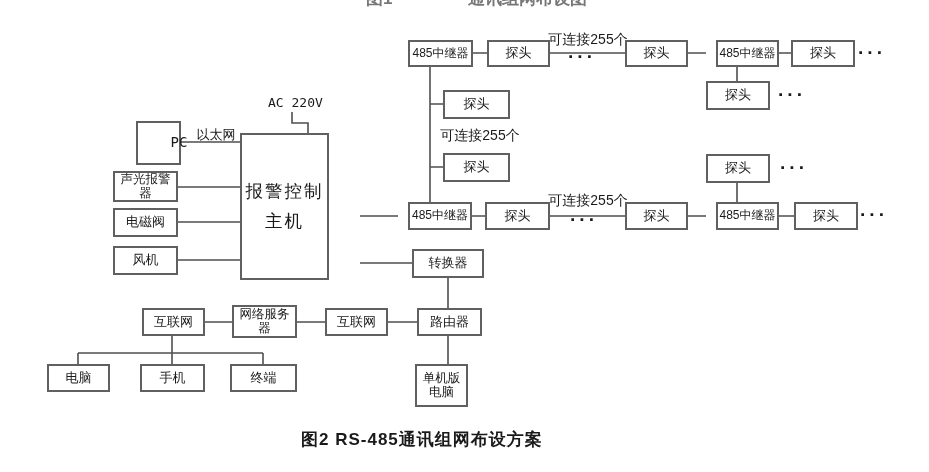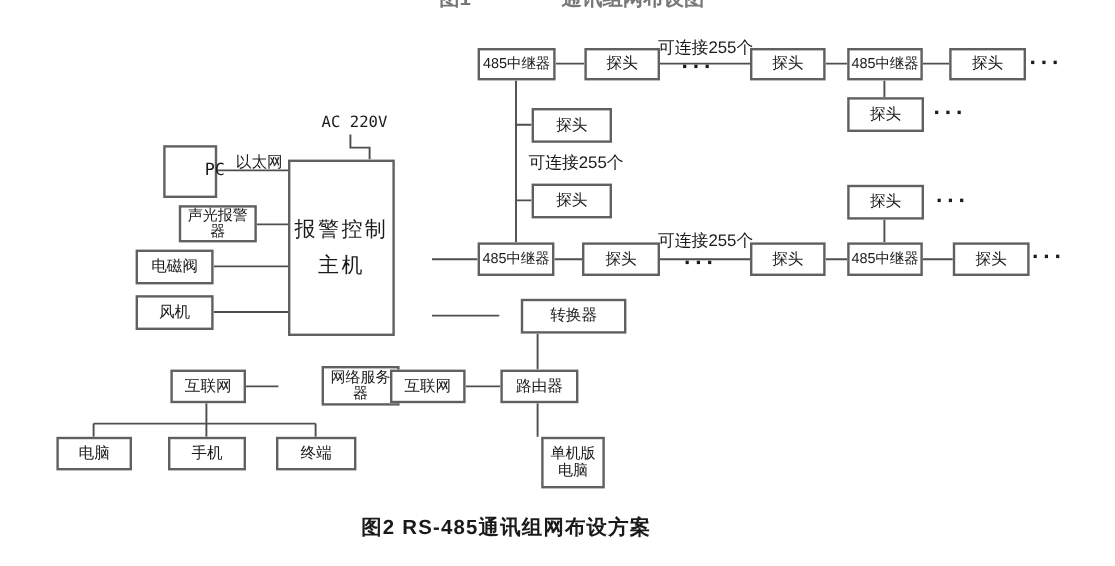--- a/index.html
+++ b/index.html
@@ -6,22 +6,22 @@
   #canvas{
     position:relative;width:929px;height:472px;background:#ffffff;
     font-family:"Liberation Sans",sans-serif;color:#1a1a1a;overflow:hidden;
   }
   #wires{position:absolute;left:0;top:0;width:929px;height:472px;}
   .box{
     position:absolute;box-sizing:border-box;background:#ffffff;
     border:2px solid #606060;display:flex;align-items:center;justify-content:center;
     text-align:center;font-size:13px;line-height:1.1;white-space:nowrap;
   }
-  .wrap2{white-space:normal;font-size:12.5px;padding:0 1px;margin-left:36px;}
-  .rep{font-size:12px;}
+  .wrap2{white-space:normal;font-size:12.5px;padding:0 1px;}
+  .rep{font-size:12px;margin-left:10px;}
   .host{font-size:17.5px;letter-spacing:2px;line-height:1.7;white-space:normal;font-weight:400;}
   .mono{font-family:"DejaVu Sans Mono",monospace;font-size:14px;padding-left:41px;}
   .lbl{position:absolute;font-size:14px;text-align:center;white-space:nowrap;}
   .mono-lbl{position:absolute;font-family:"DejaVu Sans Mono",monospace;font-size:13px;white-space:nowrap;}
   .dots{position:absolute;font-size:19px;font-weight:bold;letter-spacing:3px;line-height:10px;text-align:center;color:#1a1a1a;}
   #clip-top{position:absolute;left:0;top:0;width:929px;height:7px;overflow:hidden;}
   .frag{position:absolute;top:-13px;font-size:17px;font-weight:bold;color:#777777;white-space:nowrap;}
   #caption{position:absolute;left:301px;top:428px;font-size:17px;font-weight:bold;letter-spacing:1px;white-space:nowrap;}
 </style>
 </head>
@@ -74,21 +74,21 @@
 
   <div class="box mono" style="left:136px;top:121px;width:35px;height:44px">PC</div>
   <div class="lbl" style="left:193px;top:126px;width:46px;font-size:13px">以太网</div>
   <div class="box wrap2" style="left:113px;top:171px;width:65px;height:31px">声光报警器</div>
   <div class="box" style="left:113px;top:208px;width:65px;height:29px">电磁阀</div>
   <div class="box" style="left:113px;top:246px;width:65px;height:29px">风机</div>
 
   <div class="mono-lbl" style="left:268px;top:95px">AC 220V</div>
   <div class="box host" style="left:240px;top:133px;width:89px;height:147px">报警控制主机</div>
 
-  <div class="box" style="left:434px;top:249px;width:88px;height:29px">转换器</div>
+  <div class="box" style="left:412px;top:249px;width:72px;height:29px">转换器</div>
   <div class="box" style="left:142px;top:308px;width:63px;height:28px">互联网</div>
   <div class="box wrap2" style="left:232px;top:305px;width:65px;height:33px">网络服务器</div>
   <div class="box" style="left:325px;top:308px;width:63px;height:28px">互联网</div>
   <div class="box" style="left:417px;top:308px;width:65px;height:28px">路由器</div>
   <div class="box" style="left:47px;top:364px;width:63px;height:28px">电脑</div>
   <div class="box" style="left:140px;top:364px;width:65px;height:28px">手机</div>
   <div class="box" style="left:230px;top:364px;width:67px;height:28px">终端</div>
   <div class="box wrap2" style="left:415px;top:364px;width:53px;height:43px">单机版电脑</div>
 
   <div id="caption">图2 RS-485通讯组网布设方案</div>

